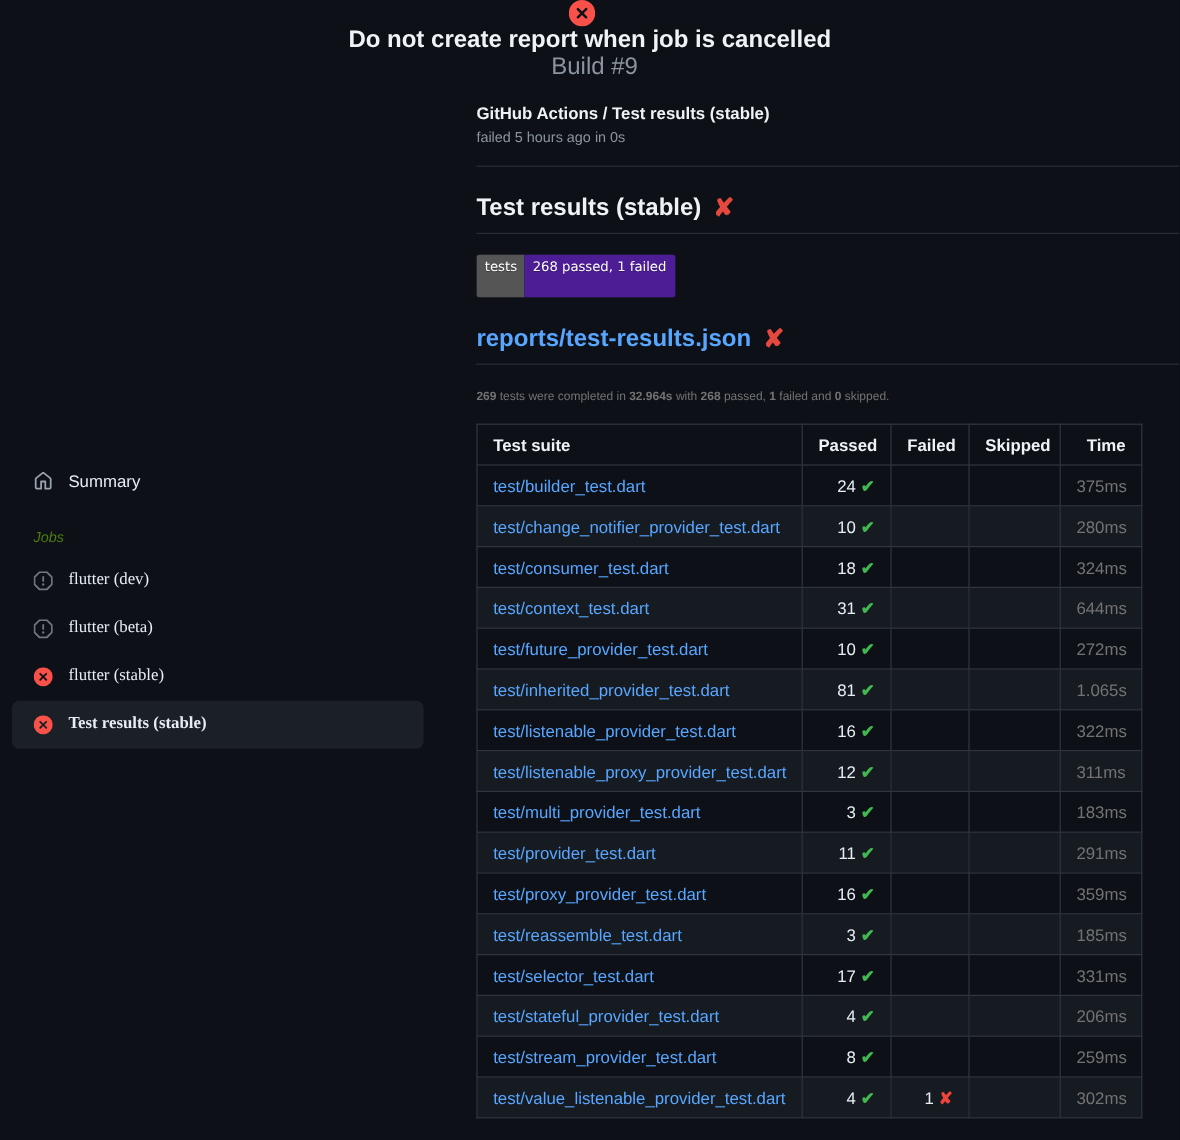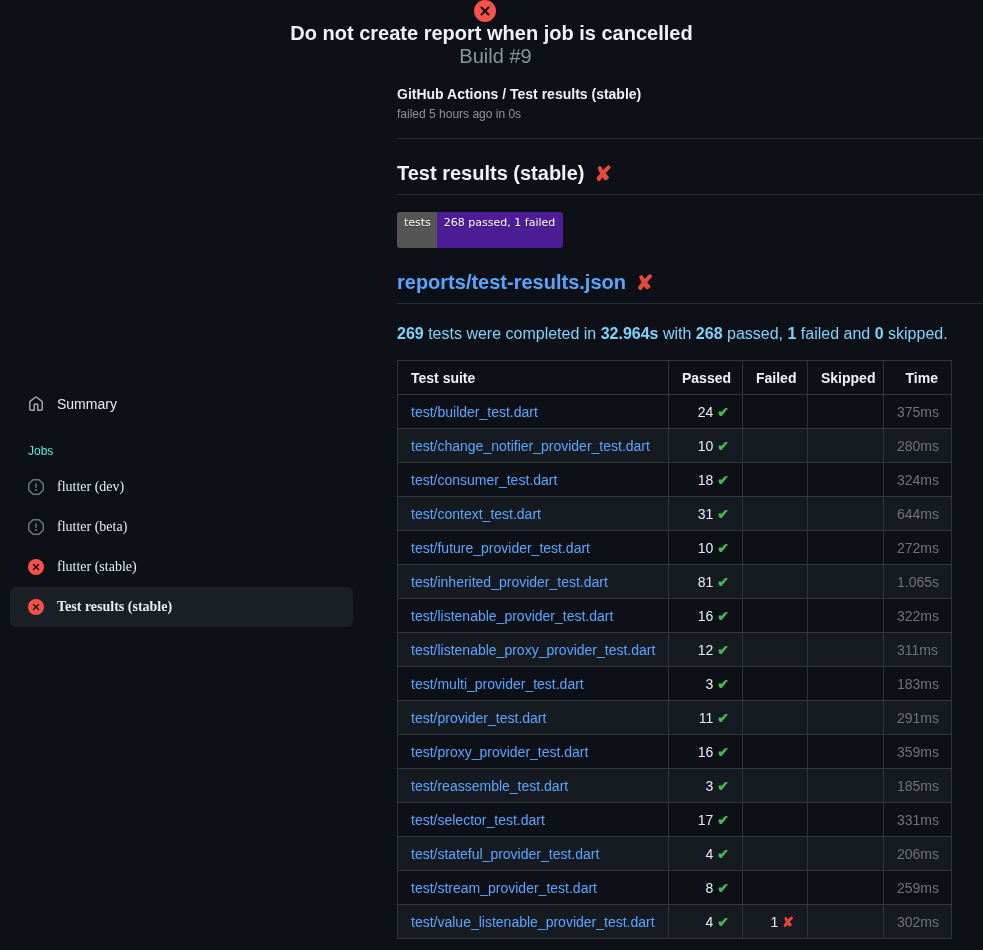--- a/index.html
+++ b/index.html
@@ -19,21 +19,21 @@
 
   
   .layout { display: flex; align-items: center; }
   .sidebar { width: 365px; flex: 0 0 365px; padding: 21px 12px 0 10px; }
   .main { flex: 1; margin-left: 32px; padding-top: 30px; }
 
   
   .side-item { display: flex; align-items: center; gap: 13px; padding: 7px 8px 7px 18px;
                border-radius: 6px; cursor: pointer; color: #e6edf3; }
   .side-item .ico { width: 16px; height: 16px; flex: 0 0 auto; }
-  .jobs-label { font-size: 12px; color: #5eead4; padding-left: 18px; margin-top: 25px; }
+  .jobs-label { font-size: 12px; color: #4d7c0f; padding-left: 18px; margin-top: 25px; font-style: italic; }
   .jobs-list { margin-top: 9px; }
   .job-item { display: flex; align-items: center; gap: 13px; height: 40px; padding: 0 8px 0 18px;
               border-radius: 6px; cursor: pointer; color: #e6edf3; font-family: Liberation Serif, serif; }
   .job-item.selected { background: rgba(177,186,196,0.09); font-weight: 700; }
 
   
   .breadcrumb { font-weight: 700; font-size: 14px; color: #f0f3f6; }
   .status-line { font-size: 12px; color: #8b949e; margin-top: 5px; }
   .divider { border-bottom: 1px solid #272d36; margin-top: 17px; }
 
@@ -42,21 +42,21 @@
     padding-bottom: 9px; border-bottom: 1px solid #272d36; }
   h2.section-heading .cross-emoji { color: #e5483d; font-size: 21px; font-weight: 700; line-height: 1; }
   a.report-link { color: #58a6ff; text-decoration: none; cursor: pointer; }
 
   .badge { display: inline-flex; margin-top: 17px; border-radius: 3px; overflow: hidden;
     font-family: "DejaVu Sans", sans-serif; font-size: 11px; line-height: 1; color: #ffffff;
     text-shadow: 0 1px 0 rgba(0,0,0,0.3); }
   .badge-label { background: #555555; padding: 5px 6px 20px 7px; }
   .badge-value { background: #4c1d95; padding: 5px 8px 4px 7px; }
 
-  .summary-line { margin: 21px 0 0 0; font-size: 16px; color: #7dd3fc; }
+  .summary-line { margin: 21px 0 0 0; font-size: 10px; color: #737373; }
   .summary-line b { font-weight: 700; }
 
   
   table.results { border-collapse: collapse; margin-top: 17px; table-layout: fixed; width: 554px; }
   table.results th, table.results td {
     border: 1px solid #30363d; padding: 6px 13px; height: 34px;
     font-size: 14px; white-space: nowrap; overflow: hidden;
   }
   table.results th { font-weight: 700; color: #f0f3f6; text-align: left; }
   table.results th.num, table.results td.num { text-align: right; }

